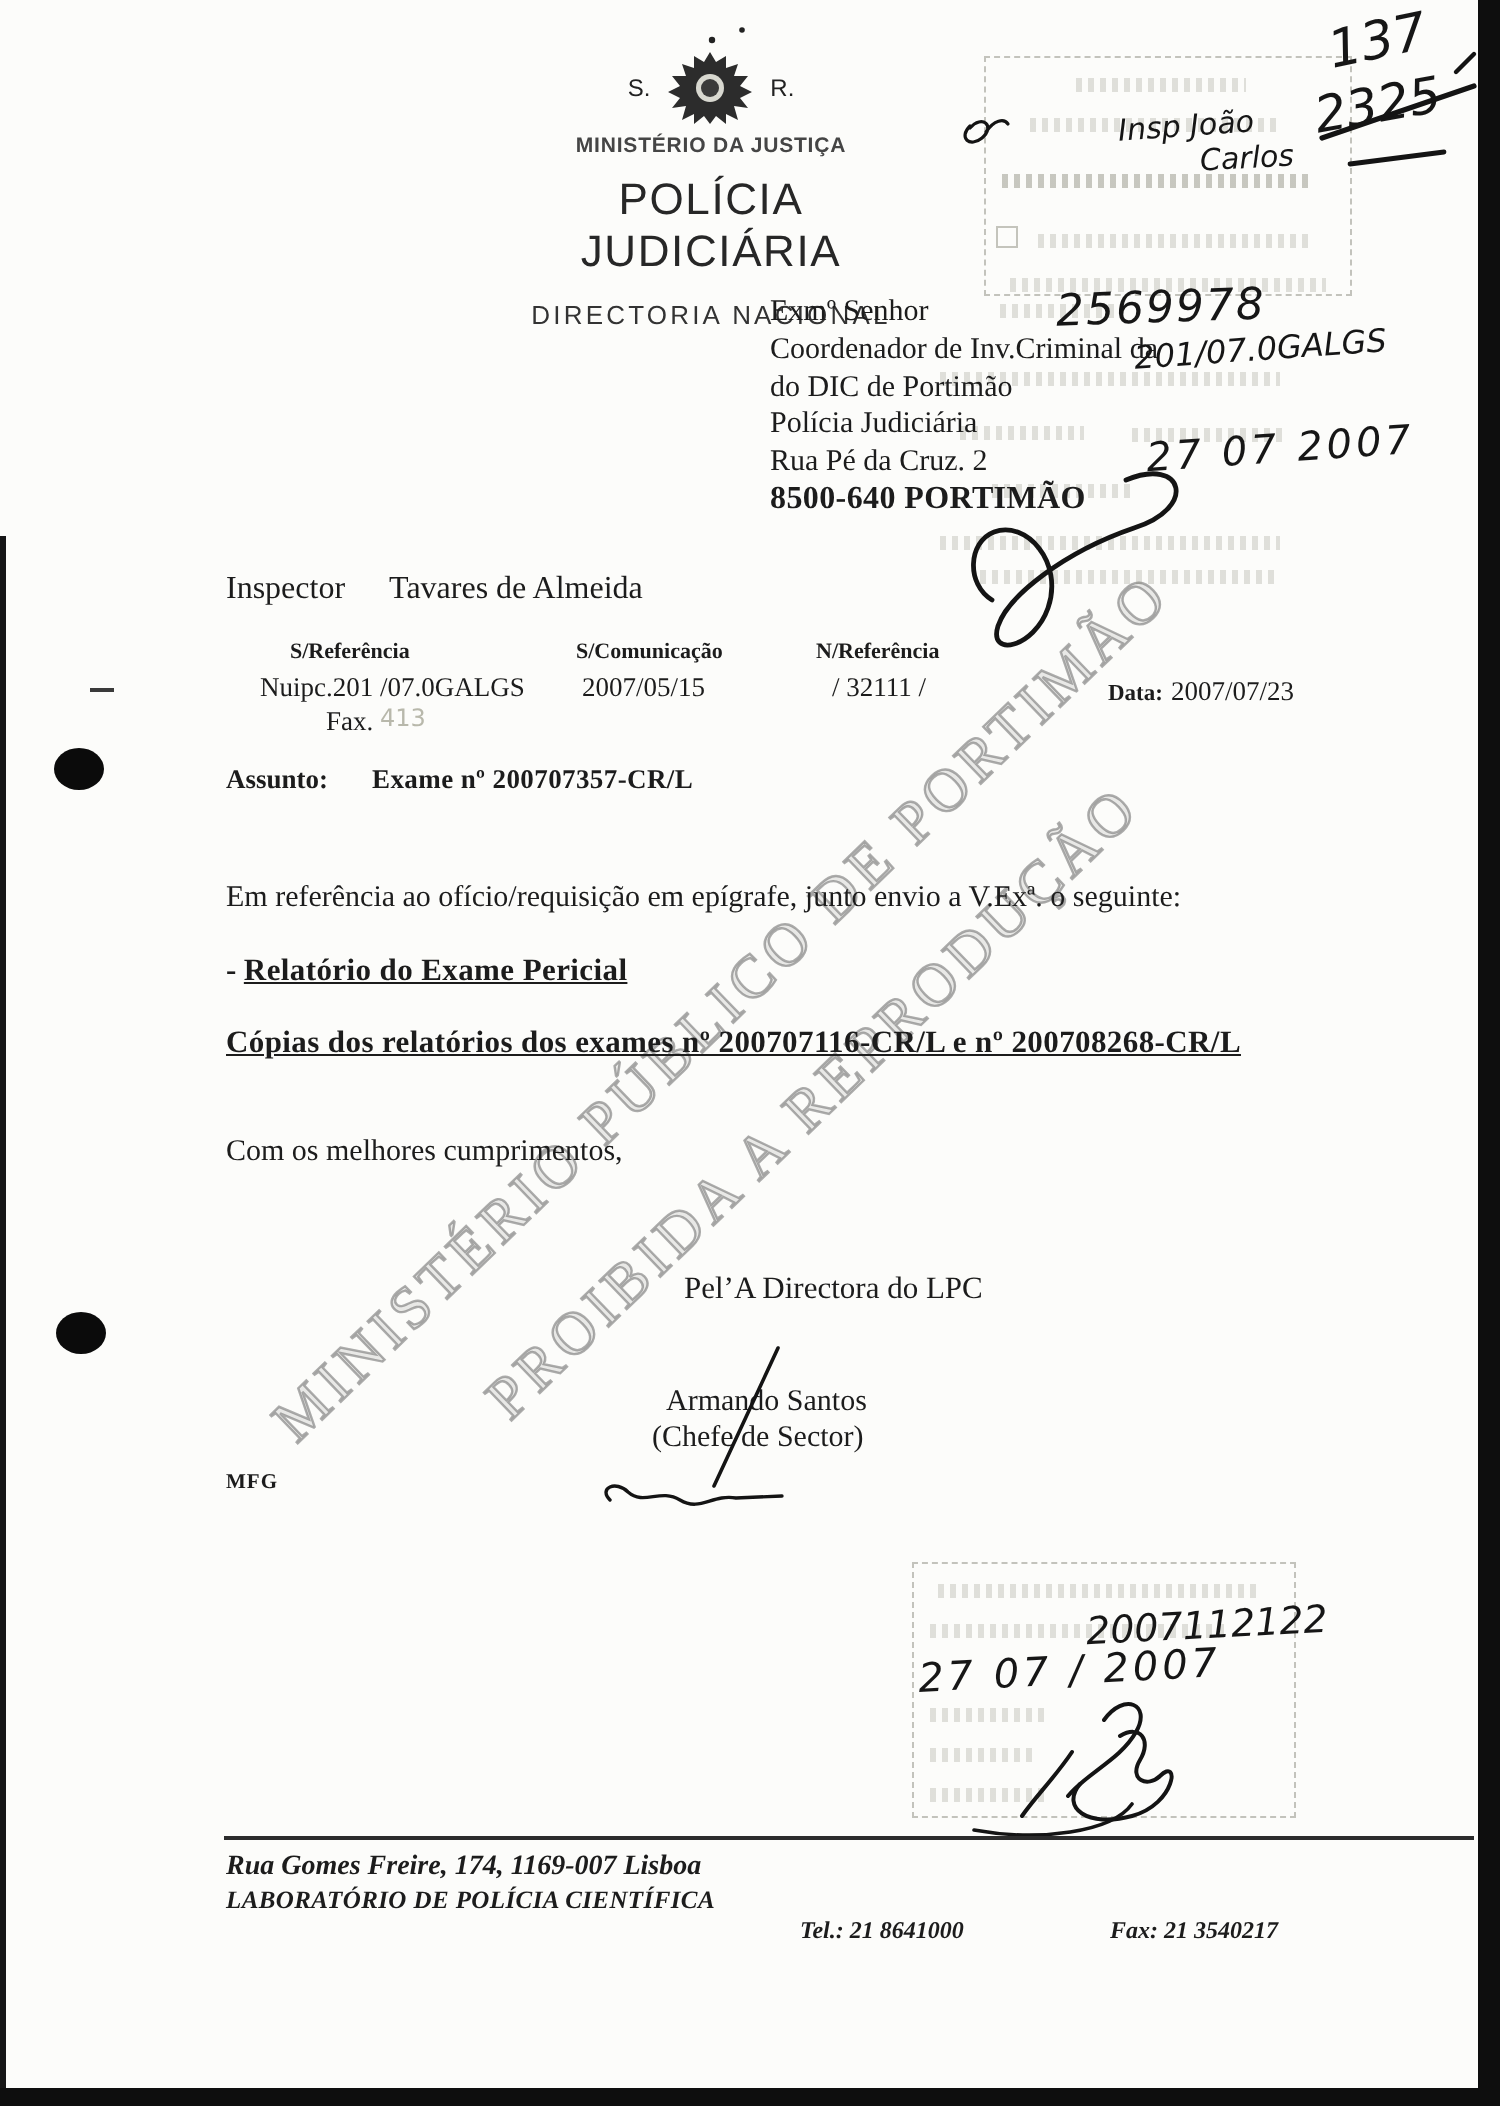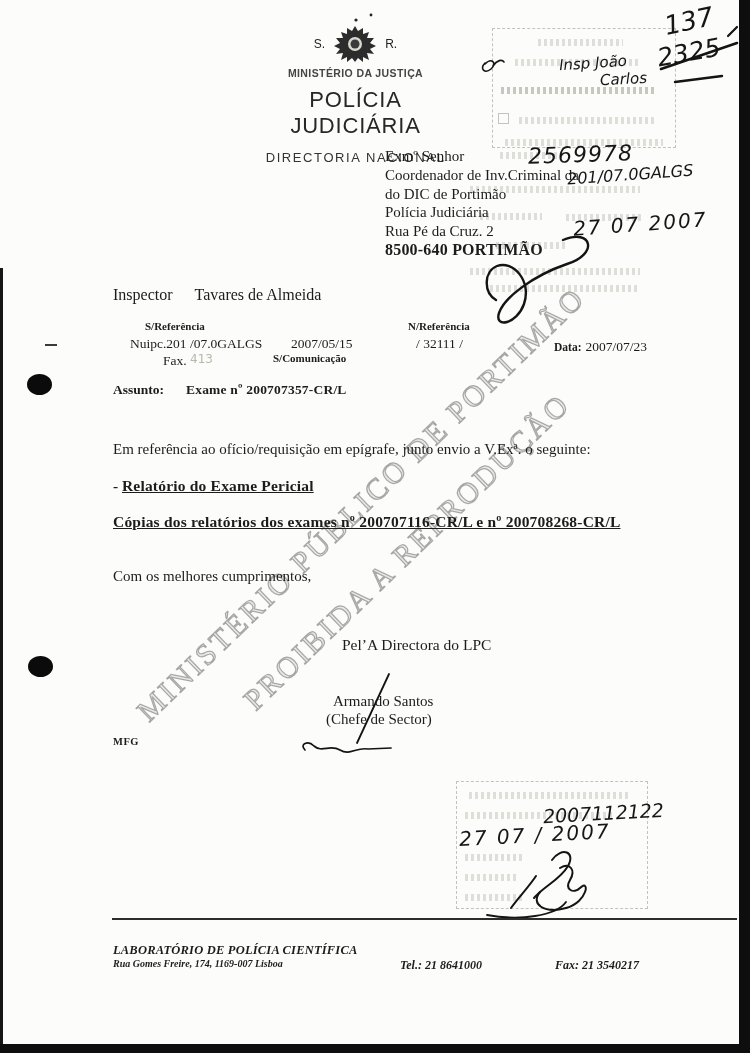--- a/index.html
+++ b/index.html
@@ -65,21 +65,21 @@
   .scheck { position:absolute; width:9px; height:9px; border:1px solid rgba(140,140,125,0.5); }
 
   
   .hand { position:absolute; font-family:"DejaVu Sans", sans-serif; font-style:italic;
           color:#161616; white-space:nowrap; }
 
   
   .footer-rule { position:absolute; left:112px; top:918px; width:625px; height:1.5px; background:#2c2c2c; }
   .footer { font-family:"Liberation Serif", serif; font-weight:bold; font-style:italic;margin-top:20px; }
   .footer-org  { position:absolute; left:113px; top:923px; font-size:12.5px; letter-spacing:0.2px; }
-  .footer-addr { position:absolute; left:113px; top:938px; font-size:10px; }
+  .footer-addr { position:absolute; left:113px; top:906px; font-size:14px; }
   .footer-tel  { position:absolute; left:400px; top:938px; font-size:12px; }
   .footer-fax  { position:absolute; left:555px; top:938px; font-size:12px; }
 
   svg.pen { position:absolute; left:0; top:0; pointer-events:none; }
 </style>
 </head>
 <body>
 
 <div class="page">
 
@@ -139,21 +139,21 @@
     <div class="bold-last">8500-640 PORTIMÃO</div>
   </div>
 
   <div class="inspector-line">
     <span>Inspector</span><span class="name">Tavares de Almeida</span>
   </div>
 
   <span class="abs ref-h" style="left:145px; top:320px;">S/Referência</span>
   <span class="abs ref-v" style="left:130px; top:336px;">Nuipc.201 /07.0GALGS</span>
   <span class="abs ref-v" style="left:163px; top:353px;">Fax.</span>
-  <span class="abs ref-h" style="left:273px; top:320px;margin-top:32px;">S/Comunicação</span>
+  <span class="abs ref-h" style="left:288px; top:320px;">S/Comunicação</span>
   <span class="abs ref-v" style="left:291px; top:336px;">2007/05/15</span>
   <span class="abs ref-h" style="left:408px; top:320px;">N/Referência</span>
   <span class="abs ref-v" style="left:416px; top:336px;">/ 32111 /</span>
   <span class="abs" style="left:554px; top:337px;"><b style="font-size:11.5px;">Data:</b> <span class="ref-v">2007/07/23</span></span>
 
   <div class="subject">
     <span>Assunto:</span><span class="s-val">Exame nº 200707357-CR/L</span>
   </div>
 
   <div class="body-line" style="top:441px;">Em referência ao ofício/requisição em epígrafe, junto envio a V.Exª. o seguinte:</div>

